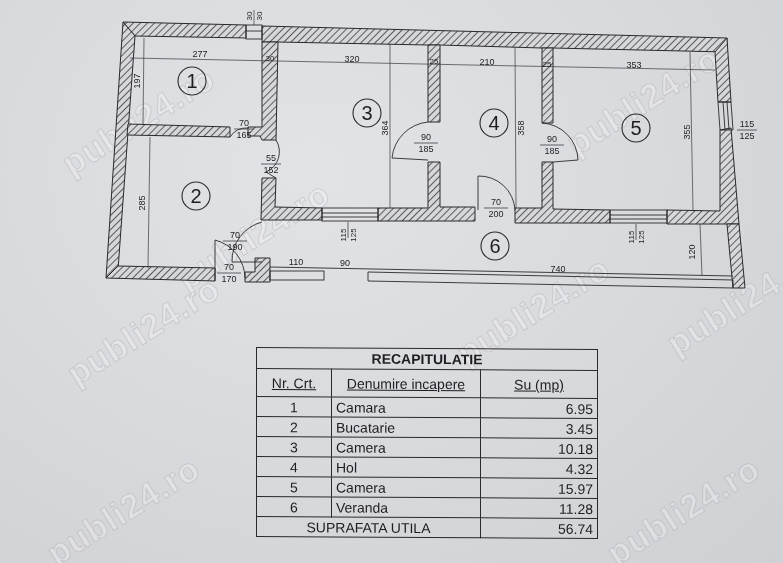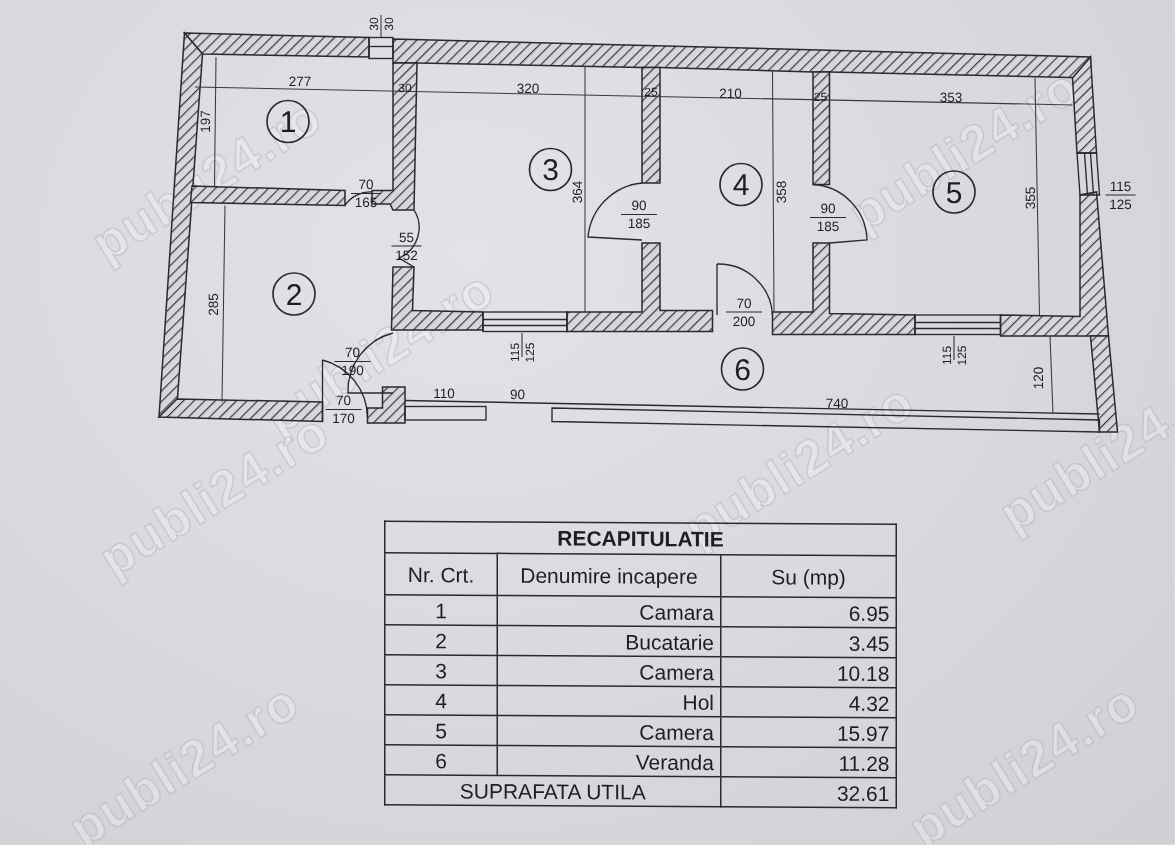--- a/index.html
+++ b/index.html
@@ -26,23 +26,23 @@
   }
   table.recap {
     border-collapse: collapse; width: 342px;
     font-family: "Liberation Sans", sans-serif; color: #1e1e22;
     transform: skewY(0.35deg);
   }
   table.recap td, table.recap th {
     border: 1.5px solid #2a2a2e; padding: 0 4px; height: 19px; font-size: 14px;
   }
   table.recap th.title { font-weight: bold; font-size: 14px; height: 20px; text-align: center; }
-  table.recap th.hdr { font-weight: normal; height: 27px; text-align: center; }
+  table.recap th.hdr { font-weight: normal; height: 27px; text-align: center; text-decoration: underline; }
   td.nr { text-align: center; width: 66px; }
-  td.name { text-align: right; width: 140px; }
+  td.name { text-align: left; width: 140px; }
   td.su { text-align: right; }
   td.total-label { text-align: center; }
 </style>
 </head>
 <body>
 
 <div class="paper"></div>
 
 <div class="wm" style="left:55px;top:150px">publi24.ro</div>
 <div class="wm" style="left:170px;top:265px">publi24.ro</div>
@@ -241,17 +241,17 @@
       <td class="name">Camera</td>
       <td class="su">15.97</td>
     </tr>
     <tr>
       <td class="nr">6</td>
       <td class="name">Veranda</td>
       <td class="su">11.28</td>
     </tr>
     <tr>
       <td class="total-label" colspan="2">SUPRAFATA UTILA</td>
-      <td class="su">32.61</td>
+      <td class="su">56.74</td>
     </tr>
   </tbody>
     </table>
 </div>
 
 </body></html>

